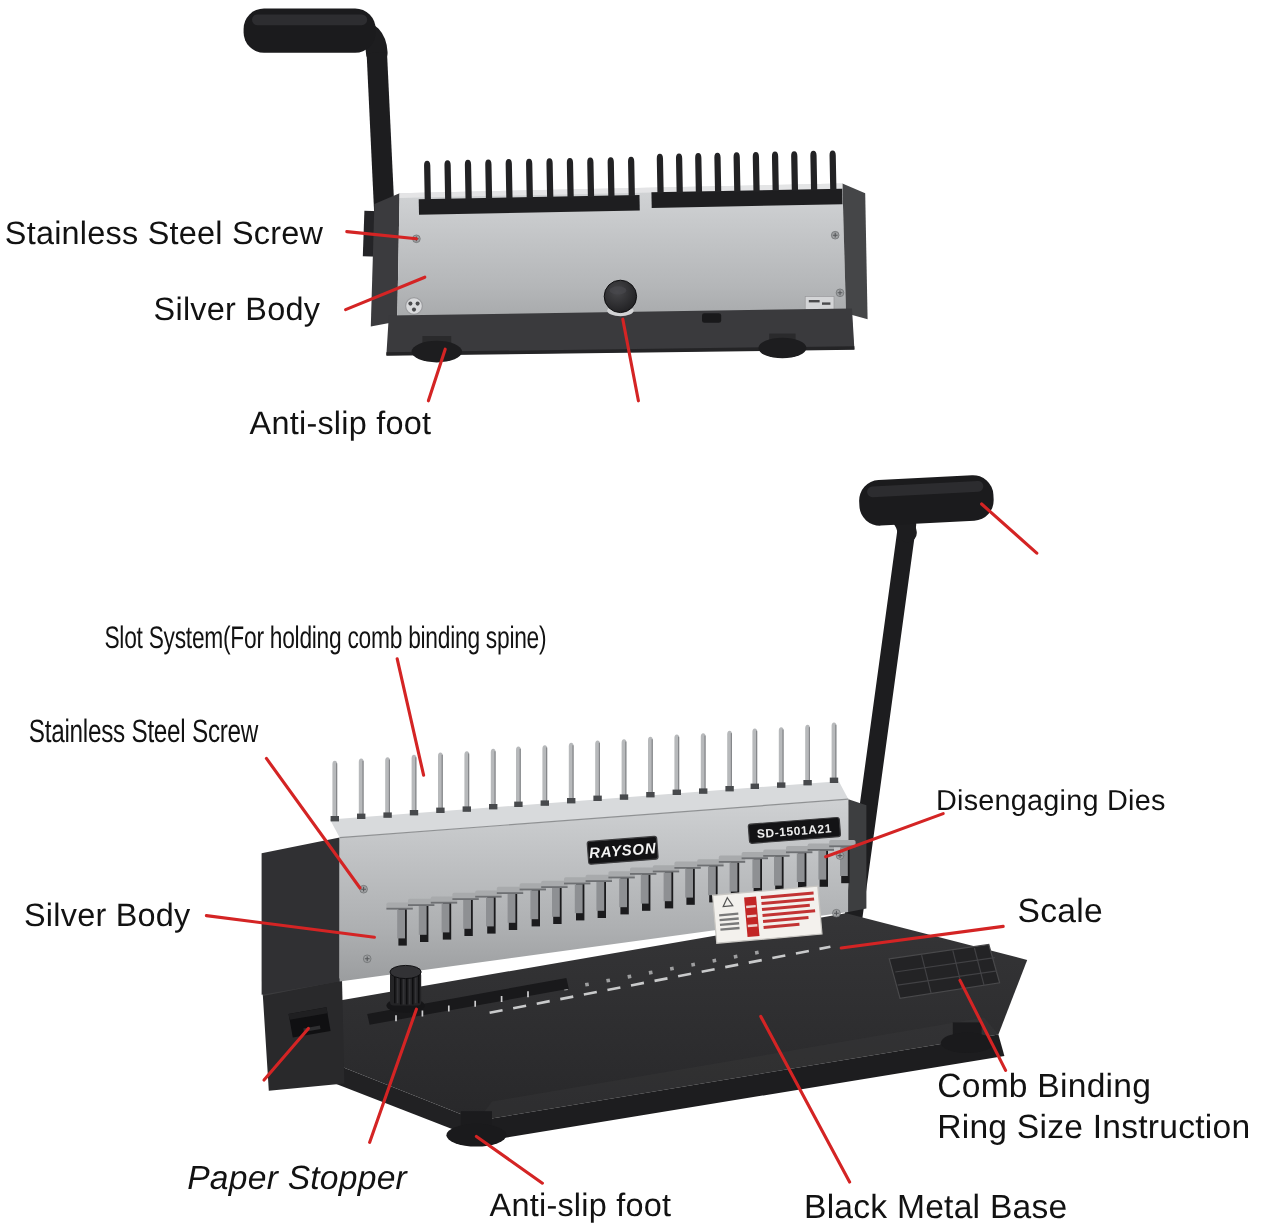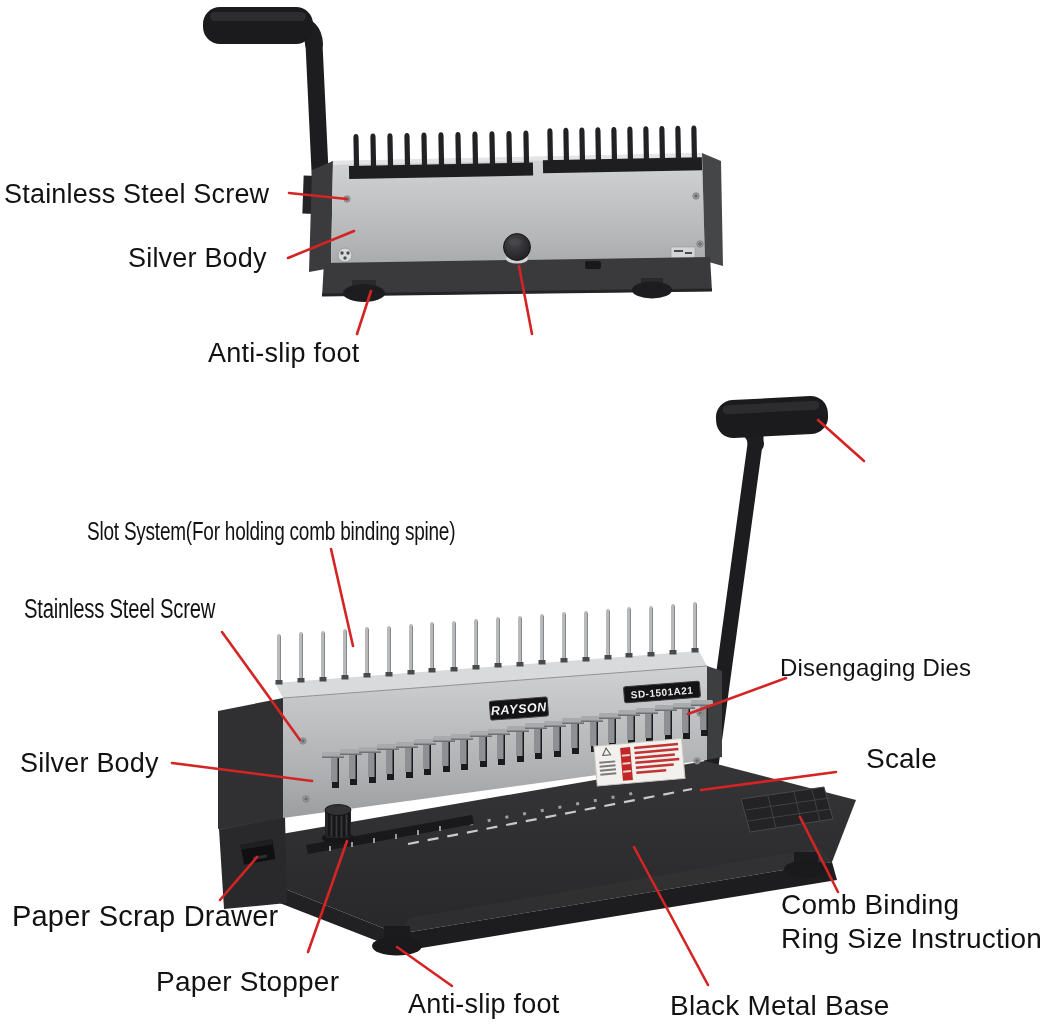--- a/index.html
+++ b/index.html
@@ -310,23 +310,22 @@
 </svg>
 
 <div class="label" style="left:4px;top:179px;">Stainless Steel Screw</div>
 <div class="label" style="left:128px;top:243px;">Silver Body</div>
 <div class="label" style="left:208px;top:338px;">Anti-slip foot</div>
 
 <div class="label cond73" style="left:87px;top:516px;font-size:26px;">Slot System(For holding comb binding spine)</div>
 <div class="label cond75" style="left:24px;top:594px;">Stainless Steel Screw</div>
 <div class="label" style="left:780px;top:654px;font-size:24px;">Disengaging Dies</div>
 <div class="label" style="left:20px;top:748px;">Silver Body</div>
-<div class="label" style="left:866px;top:742px;font-size:28px;">Scale</div>
-<div class="label" style="left:12px;top:899px;font-size:29px;">Paper Scrap Drawer</div>
-<div class="label" style="left:156px;top:965px;font-size:28px;">Paper Stopper</div>
+<div class="label" style="left:848px;top:742px;font-size:28px;">Scale</div>
+<div class="label" style="left:156px;top:965px;font-size:28px;font-style:italic;">Paper Stopper</div>
 <div class="label" style="left:408px;top:989px;">Anti-slip foot</div>
 <div class="label" style="left:670px;top:989px;font-size:28px;">Black Metal Base</div>
 <div class="label two-line" style="left:781px;top:888px;font-size:28px;">
   <div>Comb Binding</div>
   <div>Ring Size Instruction</div>
 </div>
 
 </div>
 
 </body></html>

